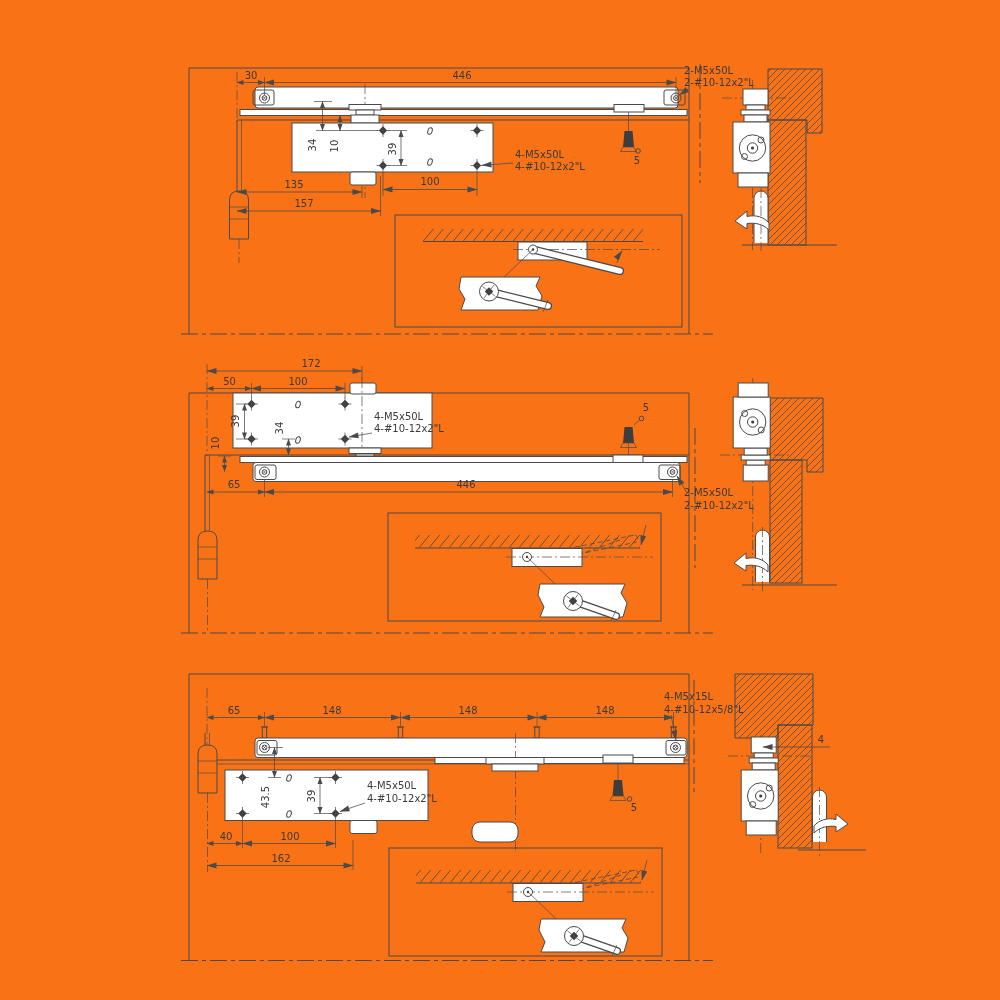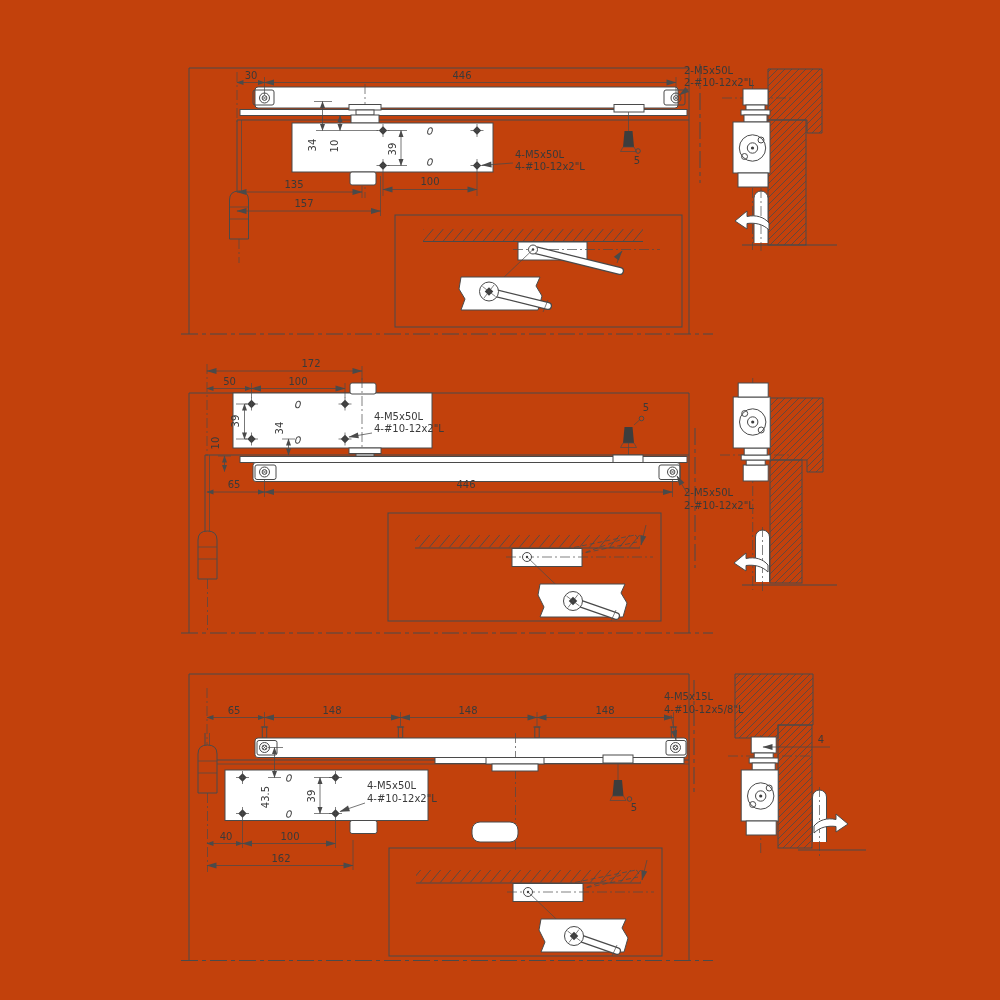--- a/index.html
+++ b/index.html
@@ -1,16 +1,16 @@
 <!DOCTYPE html>
 <html><head>
 <meta charset="utf-8">
 <style>
   html,body{margin:0;padding:0;background:#ffffff;}
-  #stage{width:1000px;height:1000px;position:relative;background:#c2410c;}
+  #stage{width:1000px;height:1000px;position:relative;background:#f97316;}
   svg{display:block;}
   .s   {stroke:#4a4a4a;stroke-width:1;fill:none;}
   .sf  {stroke:#4a4a4a;stroke-width:1;fill:#ffffff;}
   .thin{stroke:#4a4a4a;stroke-width:.7;fill:none;}
   .dk  {fill:#3d3d3d;stroke:none;}
   .dim {stroke:#4a4a4a;stroke-width:.75;fill:none;marker-start:url(#ah);marker-end:url(#ah);}
   .dimS{stroke:#4a4a4a;stroke-width:.75;fill:none;marker-start:url(#ahs);marker-end:url(#ahs);}
   .ext {stroke:#4a4a4a;stroke-width:.7;fill:none;}
   .ldr {stroke:#4a4a4a;stroke-width:.75;fill:none;marker-end:url(#ah);}
   .gp  {stroke:#4a4a4a;stroke-width:.75;fill:none;marker-start:url(#ah);}

